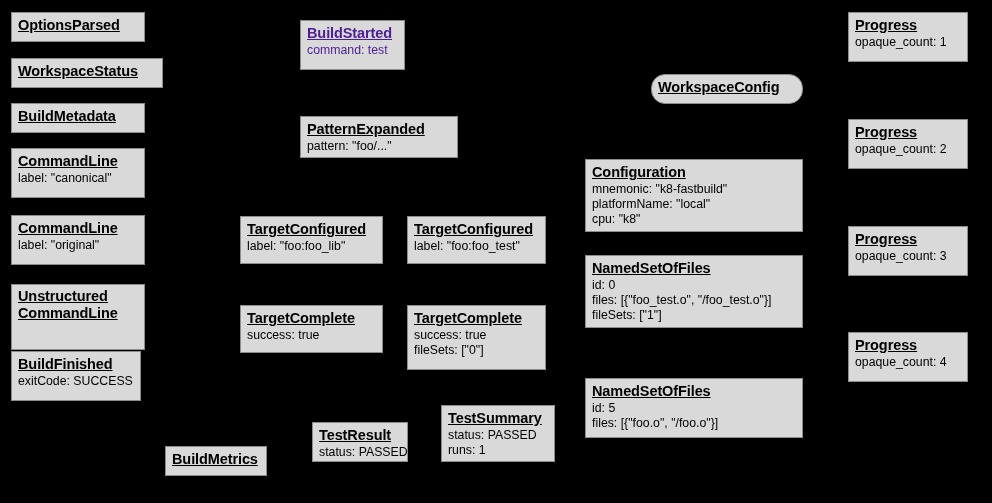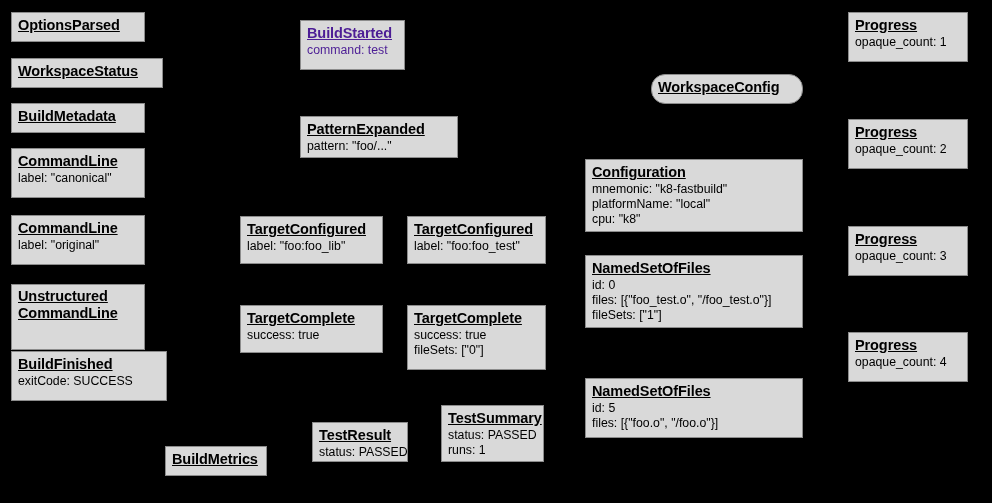--- a/index.html
+++ b/index.html
@@ -54,21 +54,21 @@
     <div class="node" style="left: 11px; top: 12px; width: 134px; height: 30px; background: rgb(217, 217, 217); border-color: rgb(140, 140, 140); color: rgb(0, 0, 0);"><span class="node-title">OptionsParsed</span></div>
     <div class="node" style="left: 11px; top: 58px; width: 152px; height: 30px; background: rgb(217, 217, 217); border-color: rgb(140, 140, 140); color: rgb(0, 0, 0);"><span class="node-title">WorkspaceStatus</span></div>
     <div class="node" style="left: 11px; top: 103px; width: 134px; height: 30px; background: rgb(217, 217, 217); border-color: rgb(140, 140, 140); color: rgb(0, 0, 0);"><span class="node-title">BuildMetadata</span></div>
     <div class="node" style="left: 11px; top: 148px; width: 134px; height: 50px; background: rgb(217, 217, 217); border-color: rgb(140, 140, 140); color: rgb(0, 0, 0);"><span class="node-title">CommandLine</span><div class="node-fields">
         <span class="node-field">label: "canonical"</span>
       </div></div>
     <div class="node" style="left: 11px; top: 215px; width: 134px; height: 50px; background: rgb(217, 217, 217); border-color: rgb(140, 140, 140); color: rgb(0, 0, 0);"><span class="node-title">CommandLine</span><div class="node-fields">
         <span class="node-field">label: "original"</span>
       </div></div>
     <div class="node" style="left: 11px; top: 284px; width: 134px; height: 66px; background: rgb(217, 217, 217); border-color: rgb(140, 140, 140); color: rgb(0, 0, 0);"><span class="node-title wrap">Unstructured CommandLine</span></div>
-    <div class="node" style="left: 11px; top: 351px; width: 156px; height: 50px; background: rgb(217, 217, 217); border-color: rgb(140, 140, 140); color: rgb(0, 0, 0);"><span class="node-title">BuildFinished</span><div class="node-fields">
+    <div class="node" style="left: 11px; top: 351px; width: 130px; height: 50px; background: rgb(217, 217, 217); border-color: rgb(140, 140, 140); color: rgb(0, 0, 0);"><span class="node-title">BuildFinished</span><div class="node-fields">
         <span class="node-field">exitCode: SUCCESS</span>
       </div></div>
     <div class="node" style="left: 165px; top: 446px; width: 102px; height: 30px; background: rgb(217, 217, 217); border-color: rgb(140, 140, 140); color: rgb(0, 0, 0);"><span class="node-title">BuildMetrics</span></div>
     <div class="node" style="left: 300px; top: 20px; width: 105px; height: 50px; background: rgb(217, 217, 217); border-color: rgb(140, 140, 140); color: #4c1d95;"><span class="node-title">BuildStarted</span><div class="node-fields">
         <span class="node-field">command: test</span>
       </div></div>
     <div class="node" style="left: 300px; top: 116px; width: 158px; height: 42px; background: rgb(217, 217, 217); border-color: rgb(140, 140, 140); color: rgb(0, 0, 0);"><span class="node-title">PatternExpanded</span><div class="node-fields">
         <span class="node-field">pattern: "foo/..."</span>
       </div></div>
     <div class="node" style="left: 240px; top: 216px; width: 143px; height: 48px; background: rgb(217, 217, 217); border-color: rgb(140, 140, 140); color: rgb(0, 0, 0);"><span class="node-title">TargetConfigured</span><div class="node-fields">
@@ -80,21 +80,21 @@
     <div class="node" style="left: 240px; top: 305px; width: 143px; height: 48px; background: rgb(217, 217, 217); border-color: rgb(140, 140, 140); color: rgb(0, 0, 0);"><span class="node-title">TargetComplete</span><div class="node-fields">
         <span class="node-field">success: true</span>
       </div></div>
     <div class="node" style="left: 407px; top: 305px; width: 139px; height: 65px; background: rgb(217, 217, 217); border-color: rgb(140, 140, 140); color: rgb(0, 0, 0);"><span class="node-title">TargetComplete</span><div class="node-fields">
         <span class="node-field">success: true</span>
         <span class="node-field">fileSets: ["0"]</span>
       </div></div>
     <div class="node" style="left: 312px; top: 422px; width: 96px; height: 40px; background: rgb(217, 217, 217); border-color: rgb(140, 140, 140); color: rgb(0, 0, 0);"><span class="node-title">TestResult</span><div class="node-fields">
         <span class="node-field">status: PASSED</span>
       </div></div>
-    <div class="node" style="left: 441px; top: 405px; width: 103px; height: 57px; background: rgb(217, 217, 217); border-color: rgb(140, 140, 140); color: rgb(0, 0, 0);"><span class="node-title">TestSummary</span><div class="node-fields">
+    <div class="node" style="left: 441px; top: 405px; width: 114px; height: 57px; background: rgb(217, 217, 217); border-color: rgb(140, 140, 140); color: rgb(0, 0, 0);"><span class="node-title">TestSummary</span><div class="node-fields">
         <span class="node-field">status: PASSED</span>
         <span class="node-field">runs: 1</span>
       </div></div>
     <div class="node" style="left: 651px; top: 74px; width: 152px; height: 30px; background: rgb(217, 217, 217); border-color: rgb(140, 140, 140); color: rgb(0, 0, 0); border-radius: 14px;"><span class="node-title">WorkspaceConfig</span></div>
     <div class="node" style="left: 585px; top: 159px; width: 218px; height: 73px; background: rgb(217, 217, 217); border-color: rgb(140, 140, 140); color: rgb(0, 0, 0);"><span class="node-title">Configuration</span><div class="node-fields">
         <span class="node-field">mnemonic: "k8-fastbuild"</span>
         <span class="node-field">platformName: "local"</span>
         <span class="node-field">cpu: "k8"</span>
       </div></div>
     <div class="node" style="left: 585px; top: 255px; width: 218px; height: 73px; background: rgb(217, 217, 217); border-color: rgb(140, 140, 140); color: rgb(0, 0, 0);"><span class="node-title">NamedSetOfFiles</span><div class="node-fields">

